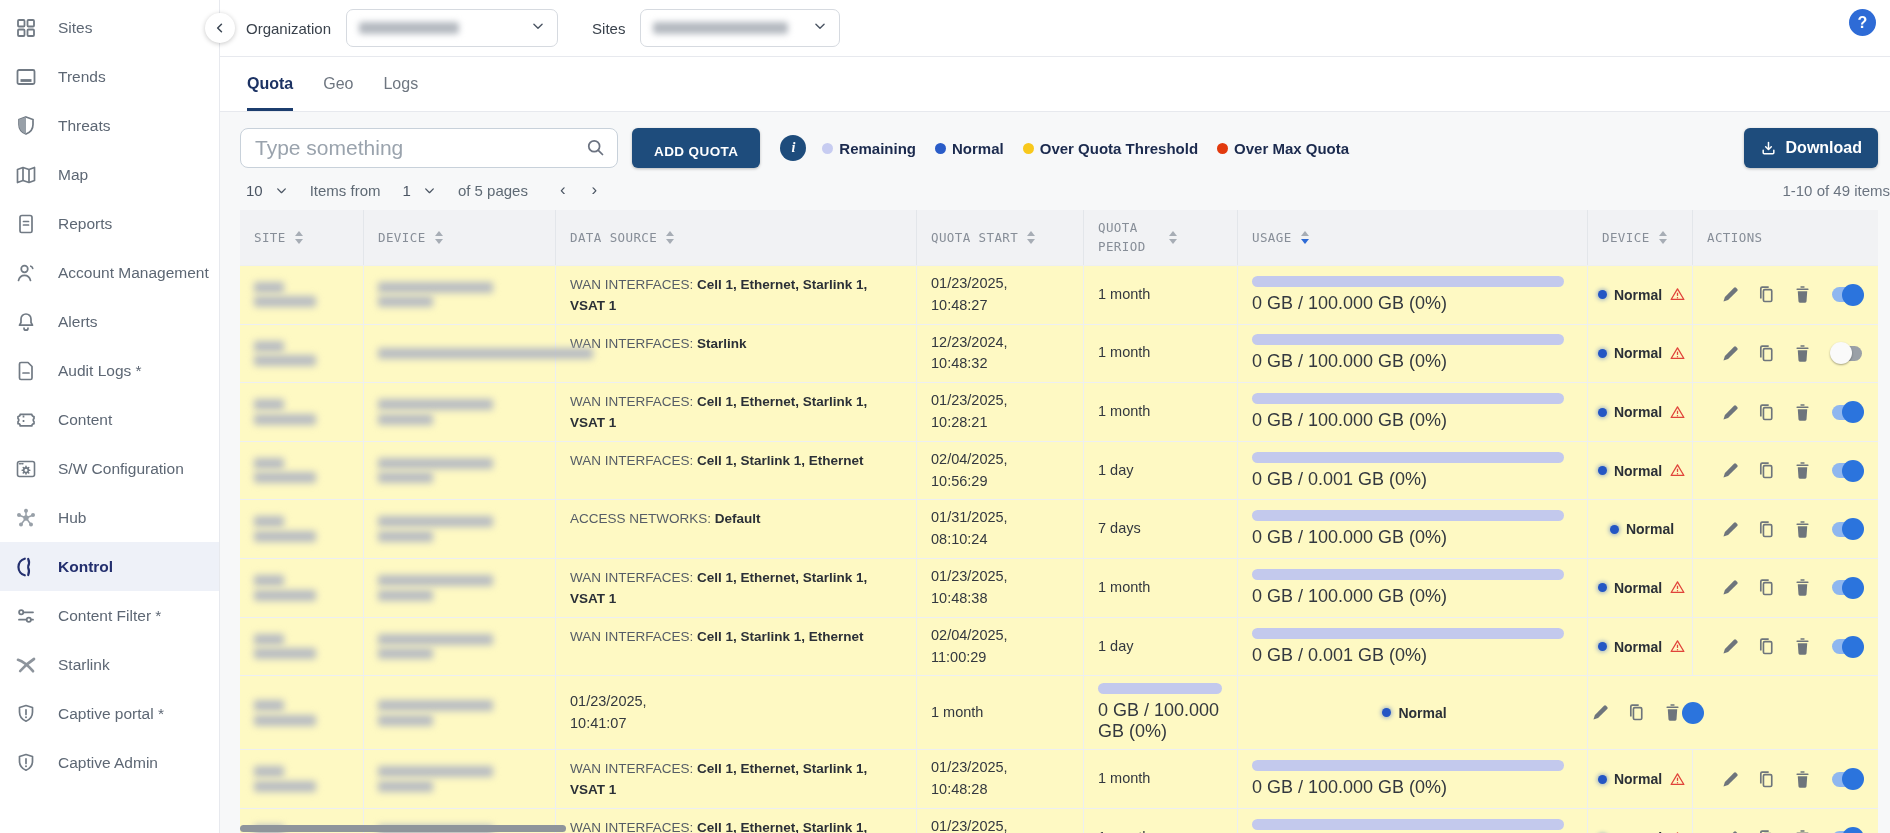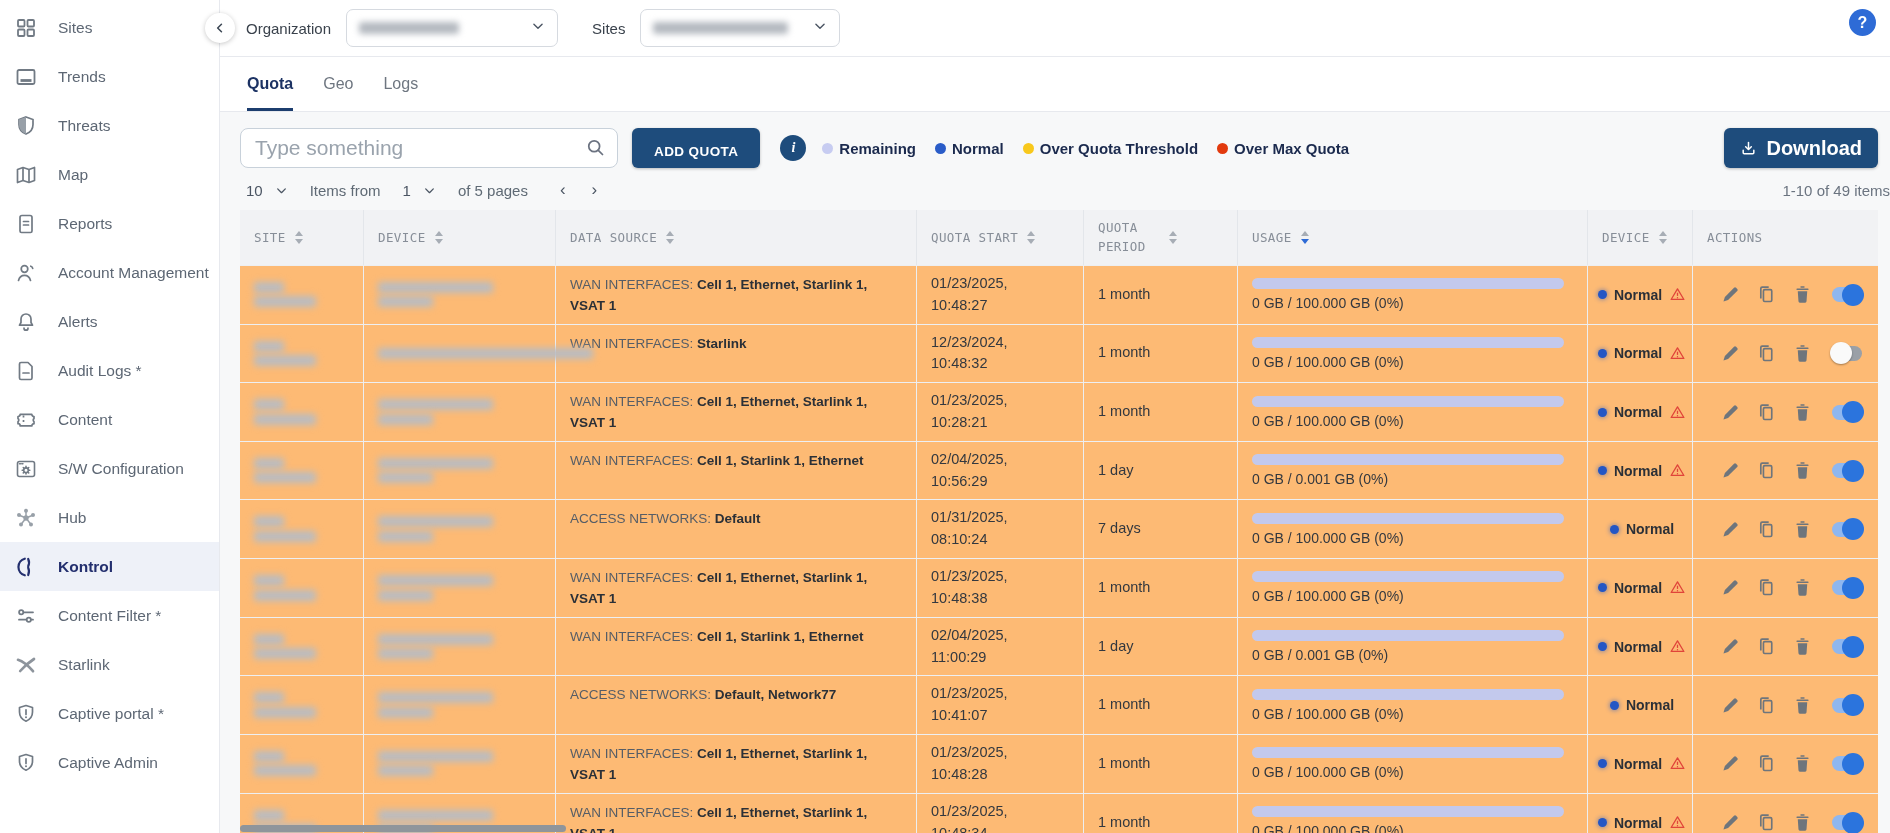--- a/index.html
+++ b/index.html
@@ -42,21 +42,21 @@
   .search-wrap input { width:100%; height:40px; border:1px solid #c8d1da; border-radius:8px; padding:0 42px 0 14px; font-size:21px; font-family:inherit; color:#2e333a; background:#fff; outline:none; }
   .search-wrap input::placeholder { color:#9aa3ad; }
   .search-icon { position:absolute; right:12px; top:9px; width:21px; height:21px; }
   .btn-navy { height:40px; background:#1e4c7c; color:#fff; border:none; border-radius:6px; font-weight:700; font-family:inherit; cursor:pointer; box-shadow:0 1px 3px rgba(0,0,0,.25); }
   .add-quota { padding:16px 22px; font-size:13.5px; letter-spacing:.4px; }
   .info-btn { width:26px; height:26px; border-radius:50%; background:#1e4c7c; color:#fff; border:none; font-weight:700; font-size:14px; font-family:"Liberation Serif", serif; font-style:italic; margin-left:20px; cursor:pointer; }
   .legend { display:flex; list-style:none; gap:19px; margin-left:16px; align-items:center; }
   .legend li { display:flex; align-items:center; gap:6px; }
   .legend .dot { width:11px; height:11px; border-radius:50%; }
   .legend .llabel { font-size:15px; font-weight:700; color:#1b2a4e; }
-  .download { margin-left:auto; padding:0 16px; font-size:20px; display:flex; align-items:center; gap:9px; }
+  .download { margin-left:auto; padding:0 16px; font-size:16px; display:flex; align-items:center; gap:9px; }
   .download svg { width:17px; height:17px; }
 
   
   .pagerow { display:flex; align-items:center; margin:12px 0 10px 20px; color:#5f6a75; font-size:15px; }
   .mini-select { display:flex; align-items:center; gap:12px; color:#4b5563; cursor:pointer; padding:0 6px; }
   .mini-select svg { width:13px; height:13px; }
   .pg-label { margin:0 16px; }
   .pg-arrows { display:flex; gap:26px; margin-left:16px; color:#4b5563; }
   .pg-arrow { background:none; border:none; font-size:17px; color:#4b5563; cursor:pointer; font-family:inherit; }
   .range { margin-left:auto; color:#6b7480; }
@@ -67,31 +67,31 @@
   .thead { background:#f1f2f4; min-height:54px; font-family:"DejaVu Sans Mono", monospace; font-size:12.5px; color:#878e98; letter-spacing:.4px; }
   .th { display:flex; align-items:center; gap:9px; padding:8px 8px 8px 14px; border-right:1px solid #e3e6ea; cursor:pointer; }
   .th:last-child { border-right:none; }
   .th .hlabel.wrap { max-width:62px; line-height:1.55; }
   .sorts { display:flex; flex-direction:column; }
   .tri { width:0; height:0; border-left:4.5px solid transparent; border-right:4.5px solid transparent; display:block; }
   .tri.up { border-bottom:5.5px solid #a7adb5; margin-bottom:2.5px; }
   .tri.down { border-top:5.5px solid #a7adb5; }
   .tri.down.active { border-top-color:#2e6bd6; }
 
-  .trow { background:#fdba74; border-top:1px solid #edeff2; min-height:54px; }
+  .trow { background:#fef9c3; border-top:1px solid #edeff2; min-height:54px; }
   .td { padding:7px 10px 7px 14px; border-right:1px solid #eceef1; display:flex; flex-direction:column; justify-content:center; }
   .td:last-child { border-right:none; }
   .blur-line { background:#b8bcc2; height:11px; border-radius:2px; filter:blur(3.5px); margin:3.5px 0; }
   .td.source { font-size:13.5px; line-height:1.55; display:block; padding-top:9px; }
   .src-prefix { color:#565d66; }
   .src-values { font-weight:700; color:#2b3037; }
   .td.date, .td.period { font-size:14.5px; color:#33383f; font-weight:500; line-height:1.5; }
   .usage-bar { width:96%; height:11px; border-radius:5.5px; background:#c3c9ed; overflow:hidden; margin-bottom:6px; }
   .usage-fill { height:100%; background:#3f5fd0; }
-  .usage-text { font-size:14px; color:#33383f; font-weight:500; }
+  .usage-text { font-size:18px; color:#33383f; font-weight:500; }
   .td.status { flex-direction:row; align-items:center; gap:7px; font-size:14px; font-weight:600; color:#2b3037; }
   .status-dot { width:9px; height:9px; border-radius:50%; background:#2456c4; box-shadow:0 0 4px 1px rgba(36,86,196,.45); flex:none; }
   .warn { width:17px; height:17px; flex:none; }
   .td.actions { flex-direction:row; align-items:center; gap:15px; padding-left:20px; }
   .act-btn { background:none; border:none; padding:0; width:21px; height:21px; cursor:pointer; }
   .act-btn svg { width:21px; height:21px; }
   .toggle { width:30px; height:15px; border-radius:8px; position:relative; display:inline-block; cursor:pointer; margin-left:4px; }
   .toggle.on { background:#8fb7ef; }
   .toggle.on::after { content:''; position:absolute; right:-2px; top:-3.5px; width:22px; height:22px; border-radius:50%; background:#2b74dd; }
   .toggle.off { background:#9aa0a7; }
@@ -823,21 +823,20 @@
                   <div class="blur-line" style="width: 30px;"></div>
                   <div class="blur-line" style="width: 62px;"></div>
                 </div>
     </div>
     <div class="td">
       <div class="blur-stack">
                   <div class="blur-line" style="width: 115px;"></div>
                   <div class="blur-line" style="width: 55px;"></div>
                 </div>
     </div>
-    <div class="td source"><span class="src-prefix">ACCESS NETWORKS:</span> <span class="src-values">Default, Network77</span></div>
     <div class="td date">
       <div>01/23/2025,</div>
       <div>10:41:07</div>
     </div>
     <div class="td period">1 month</div>
     <div class="td">
       <div class="usage-bar">
                   <div class="usage-fill" style="width: 0%;"></div>
                 </div>
       <div class="usage-text">0 GB / 100.000 GB (0%)</div>

